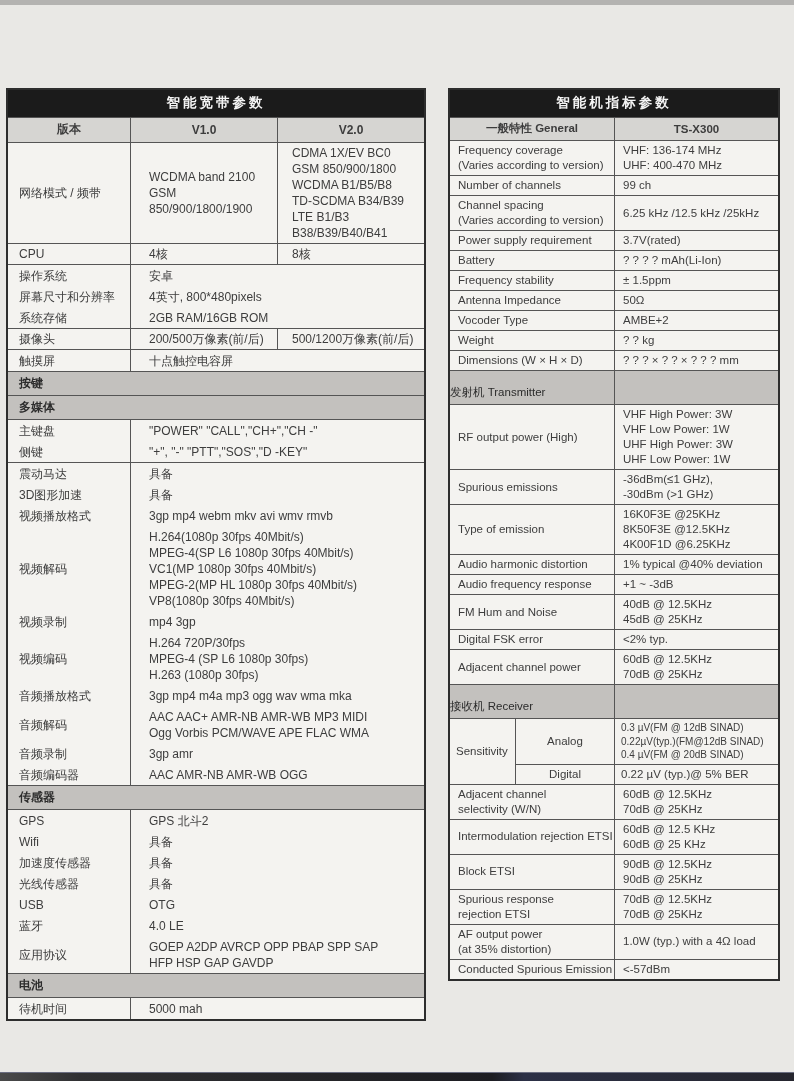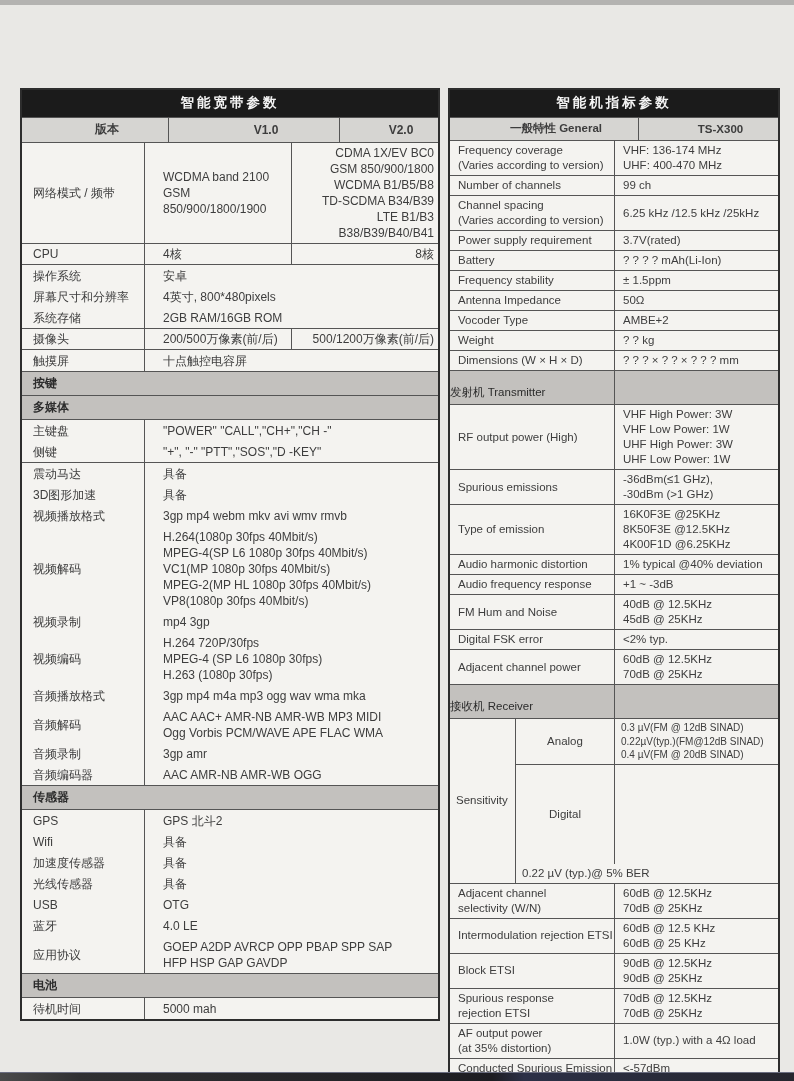--- a/index.html
+++ b/index.html
@@ -5,58 +5,58 @@
   * { margin:0; padding:0; box-sizing:border-box; }
   html,body { width:794px; }
   body { font-family:"Liberation Sans","DejaVu Sans",sans-serif; }
   .page { position:relative; width:794px; height:1081px; background:#e9e8e5; overflow:hidden; }
   .topbar { position:absolute; top:0; left:0; width:100%; height:5px; background:#b4b3b1; }
   .bottombar { position:absolute; bottom:0; left:0; width:100%; height:9px;
     background:linear-gradient(90deg,#4a4a4a 0%,#303032 10%,#232327 45%,#1d1d22 62%,#2c3046 66%,#26262e 100%);
     border-top:1px solid #6a6d80; }
 
   .spec-table { position:absolute; top:88px; background:#f4f3f0; border:2px solid #2d2d2d; color:#3d3d3d; }
-  .spec-table.left  { left:20px;  width:420px; font-size:12px; }
+  .spec-table.left  { left:6px;  width:420px; font-size:12px; }
   .spec-table.right { left:448px; width:332px; font-size:11.5px; }
 
   .title { background:#1b1b1b; color:#f4f4f4; font-weight:bold; text-align:center;
            font-size:13.5px; letter-spacing:3px; padding:4px 0 5px; }
 
   .row { display:flex; align-items:stretch; border-top:1px solid #555; }
   .section { display:block; background:#c3c1be; color:#2c2c2c; font-weight:bold; padding:3px 0 3px 11px; }
   .group { display:block; }
   .g-item { display:flex; align-items:stretch; }
 
   .cell { display:flex; flex-direction:column; justify-content:center; padding:2px 4px; }
   .ln { line-height:16px; white-space:nowrap; }
 
   
   .left .lab  { flex:0 0 123px; width:123px; border-right:1px solid #555; padding-left:11px; }
   .left .v1   { flex:0 0 147px; width:147px; border-right:1px solid #555; padding-left:18px; }
-  .left .v2   { flex:1 1 auto; padding-left:14px;align-items:flex-end; }
+  .left .v2   { flex:1 1 auto; padding-left:14px; }
   .left .gval { flex:1 1 auto; padding-left:18px; }
   .left .g-item .cell { padding-top:2.5px; padding-bottom:2.5px; }
 
   .colhead { background:#d6d5d2; font-weight:bold; }
-  .colhead .cell { padding-top:3px; padding-bottom:4px; align-items:center; text-align:center; padding-left:4px;margin-left:24px; }
+  .colhead .cell { padding-top:3px; padding-bottom:4px; align-items:center; text-align:center; padding-left:4px; }
 
   
   .right .ln { line-height:15px; }
   .right .rlab { flex:0 0 165px; width:165px; border-right:1px solid #555; padding-left:8px; }
   .right .rval { flex:1 1 auto; padding-left:8px; }
   .right .colhead .cell { padding-left:4px; }
   .right .sec-l { flex:0 0 165px; width:165px; border-right:1px solid #555; text-align:left;
                   font-weight:normal; color:#2c2c2c; padding:14px 0 4px; }
   .right .sec-r { flex:1 1 auto; }
   .row.secrow { background:#c3c1be; }
 
   .slab { flex:0 0 66px; width:66px; border-right:1px solid #555; padding-left:6px; }
   .sens-right { flex:1 1 auto; display:flex; flex-direction:column; }
   .sub-row { display:flex; flex:1 1 auto; align-items:stretch; }
-  .sub-row.bt { border-top:1px solid #555;flex-direction:column; }
+  .sub-row.bt { border-top:1px solid #555; }
   .sublab { flex:0 0 99px; width:99px; border-right:1px solid #555; align-items:center; text-align:center; }
   .sval { flex:1 1 auto; padding-left:6px; }
   .small .ln { font-size:10px; line-height:13.5px; }
 </style>
 </head>
 <body>
 
 <div class="page">
   <div class="topbar"></div>
 

